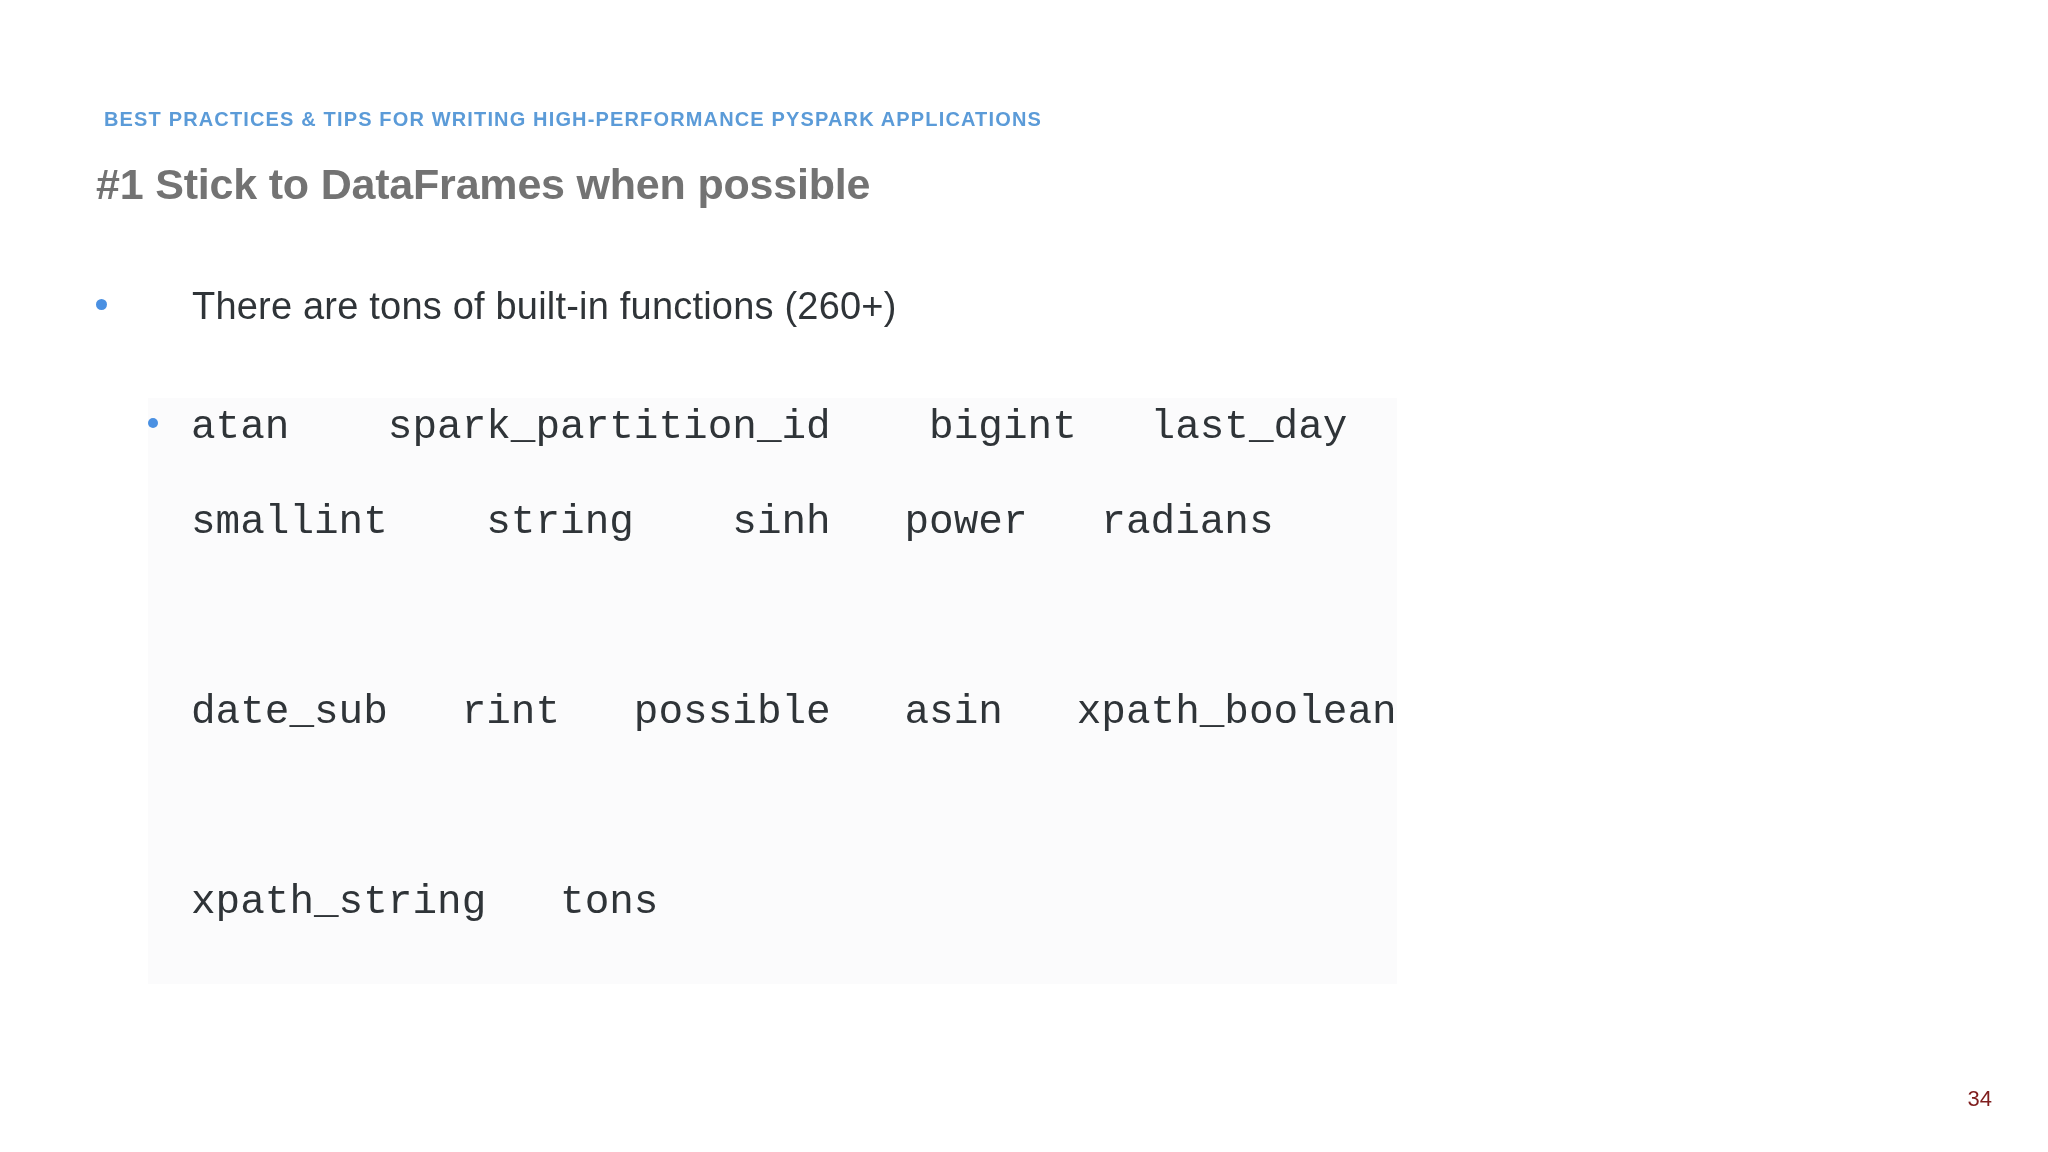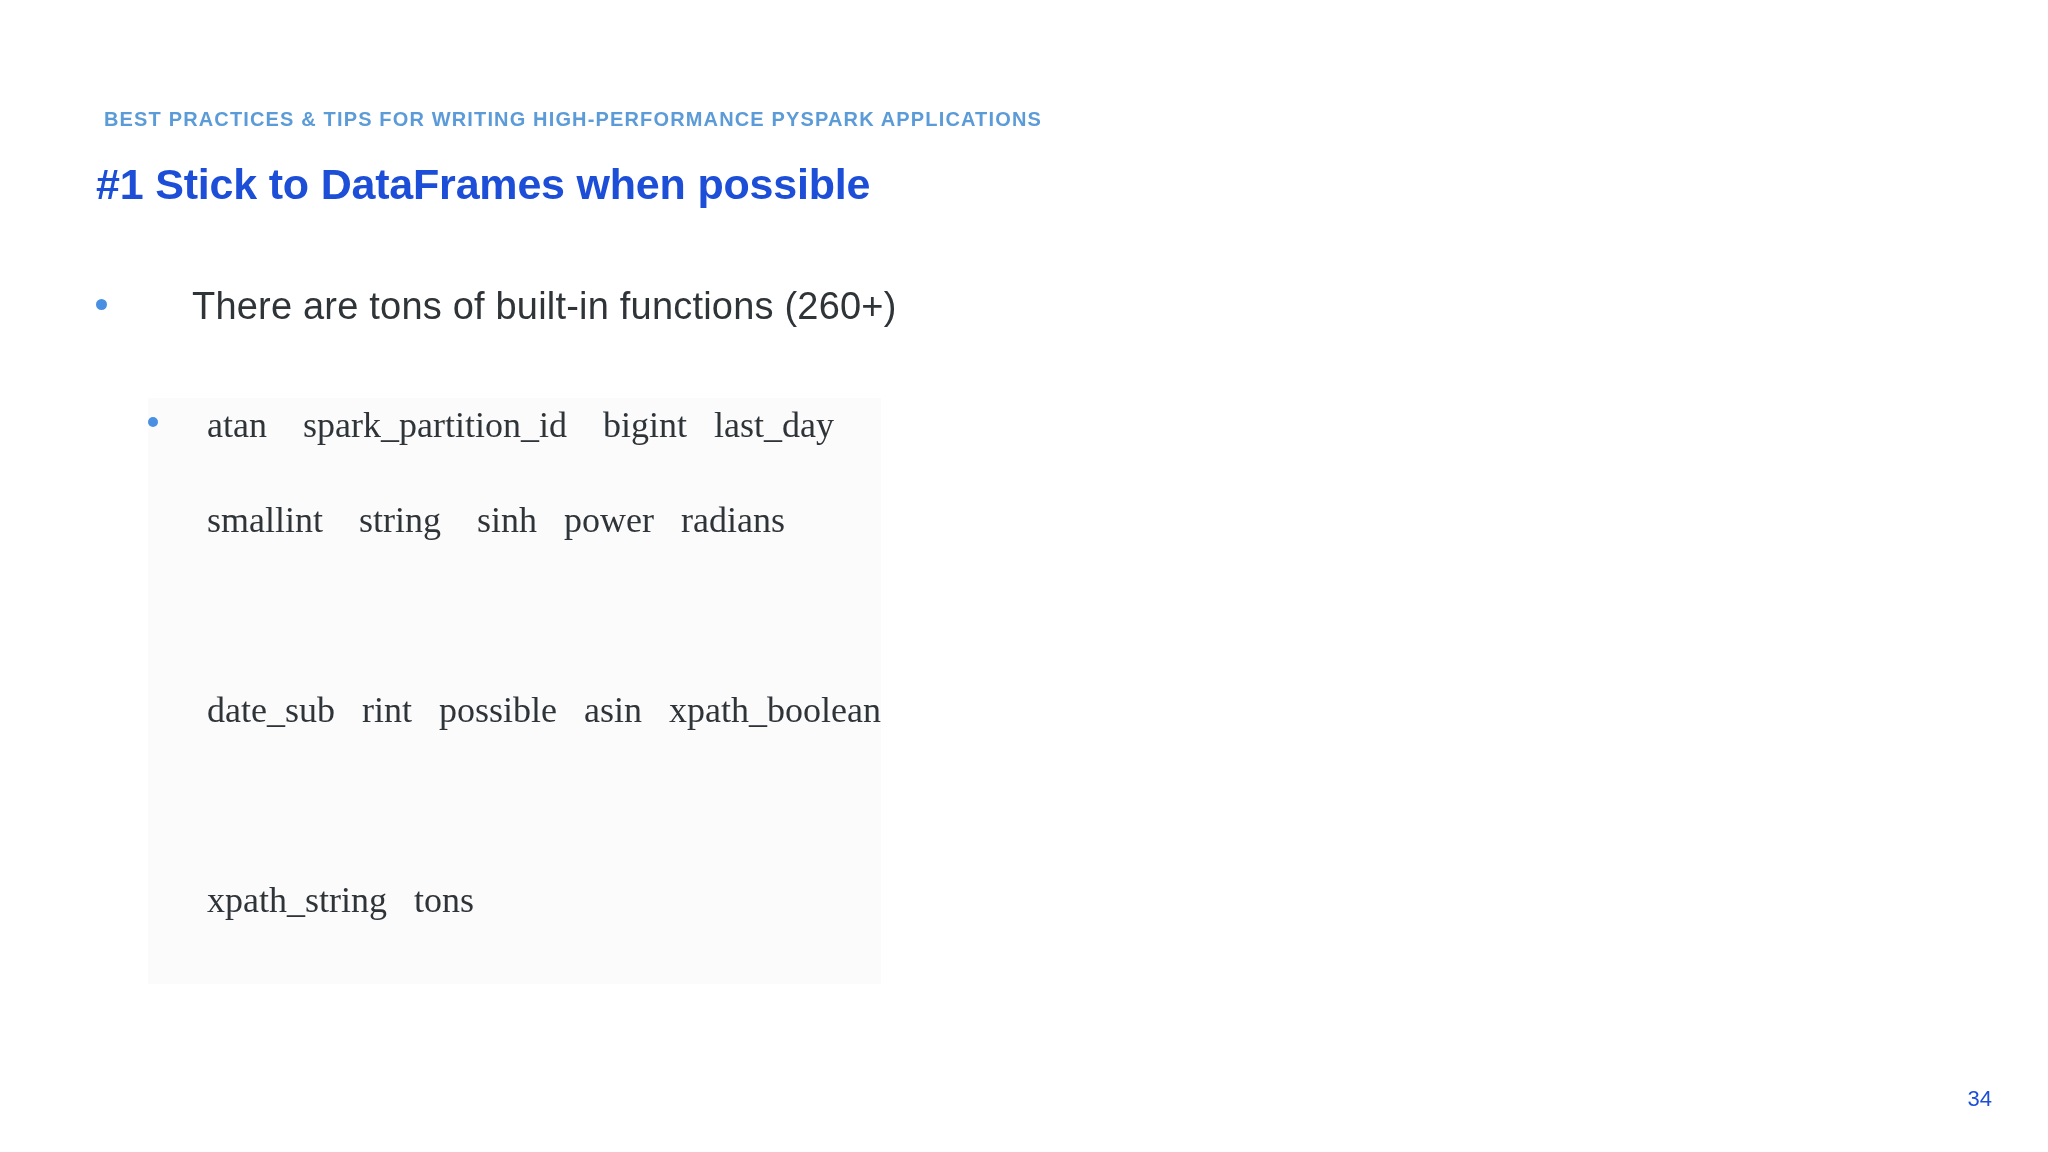--- a/index.html
+++ b/index.html
@@ -35,21 +35,21 @@
   }
 
   
   .title {
     position: absolute;
     left: 96px;
     top: 160px;
     font-size: 43px;
     font-weight: bold;
     letter-spacing: -0.2px;
-    color: #1d4ed8;
+    color: #737373;
     white-space: nowrap;
   }
 
   
   .bullet-l1 {
     position: absolute;
     left: 96px;
     top: 285px;
     display: flex;
     align-items: baseline;
@@ -92,35 +92,35 @@
     border-radius: 50%;
     background: #4a90e2;
     flex: 0 0 auto;
     position: relative;
     top: -10px;
   }
   .code-row .sub-dot.blank {
     background: transparent;
   }
   .code-items {
-    margin-left: 49px;
-    font-family: Liberation Serif, serif;
-    font-size: 36px;
+    margin-left: 33px;
+    font-family: Liberation Mono, monospace;
+    font-size: 41px;
     color: #2f3438;
     letter-spacing: 0px;
     white-space: pre;
   }
 
   
   .page-num {
     position: absolute;
     right: 56px;
     bottom: 40px;
     font-size: 22px;
-    color: #1d4ed8;
+    color: #7f1d1d;
   }
 </style>
 </head>
 <body>
 
 <div class="slide">
 
   <div class="eyebrow">BEST PRACTICES &amp; TIPS FOR WRITING HIGH-PERFORMANCE PYSPARK APPLICATIONS</div>
 
   <div class="title">#1 Stick to DataFrames when possible</div>

